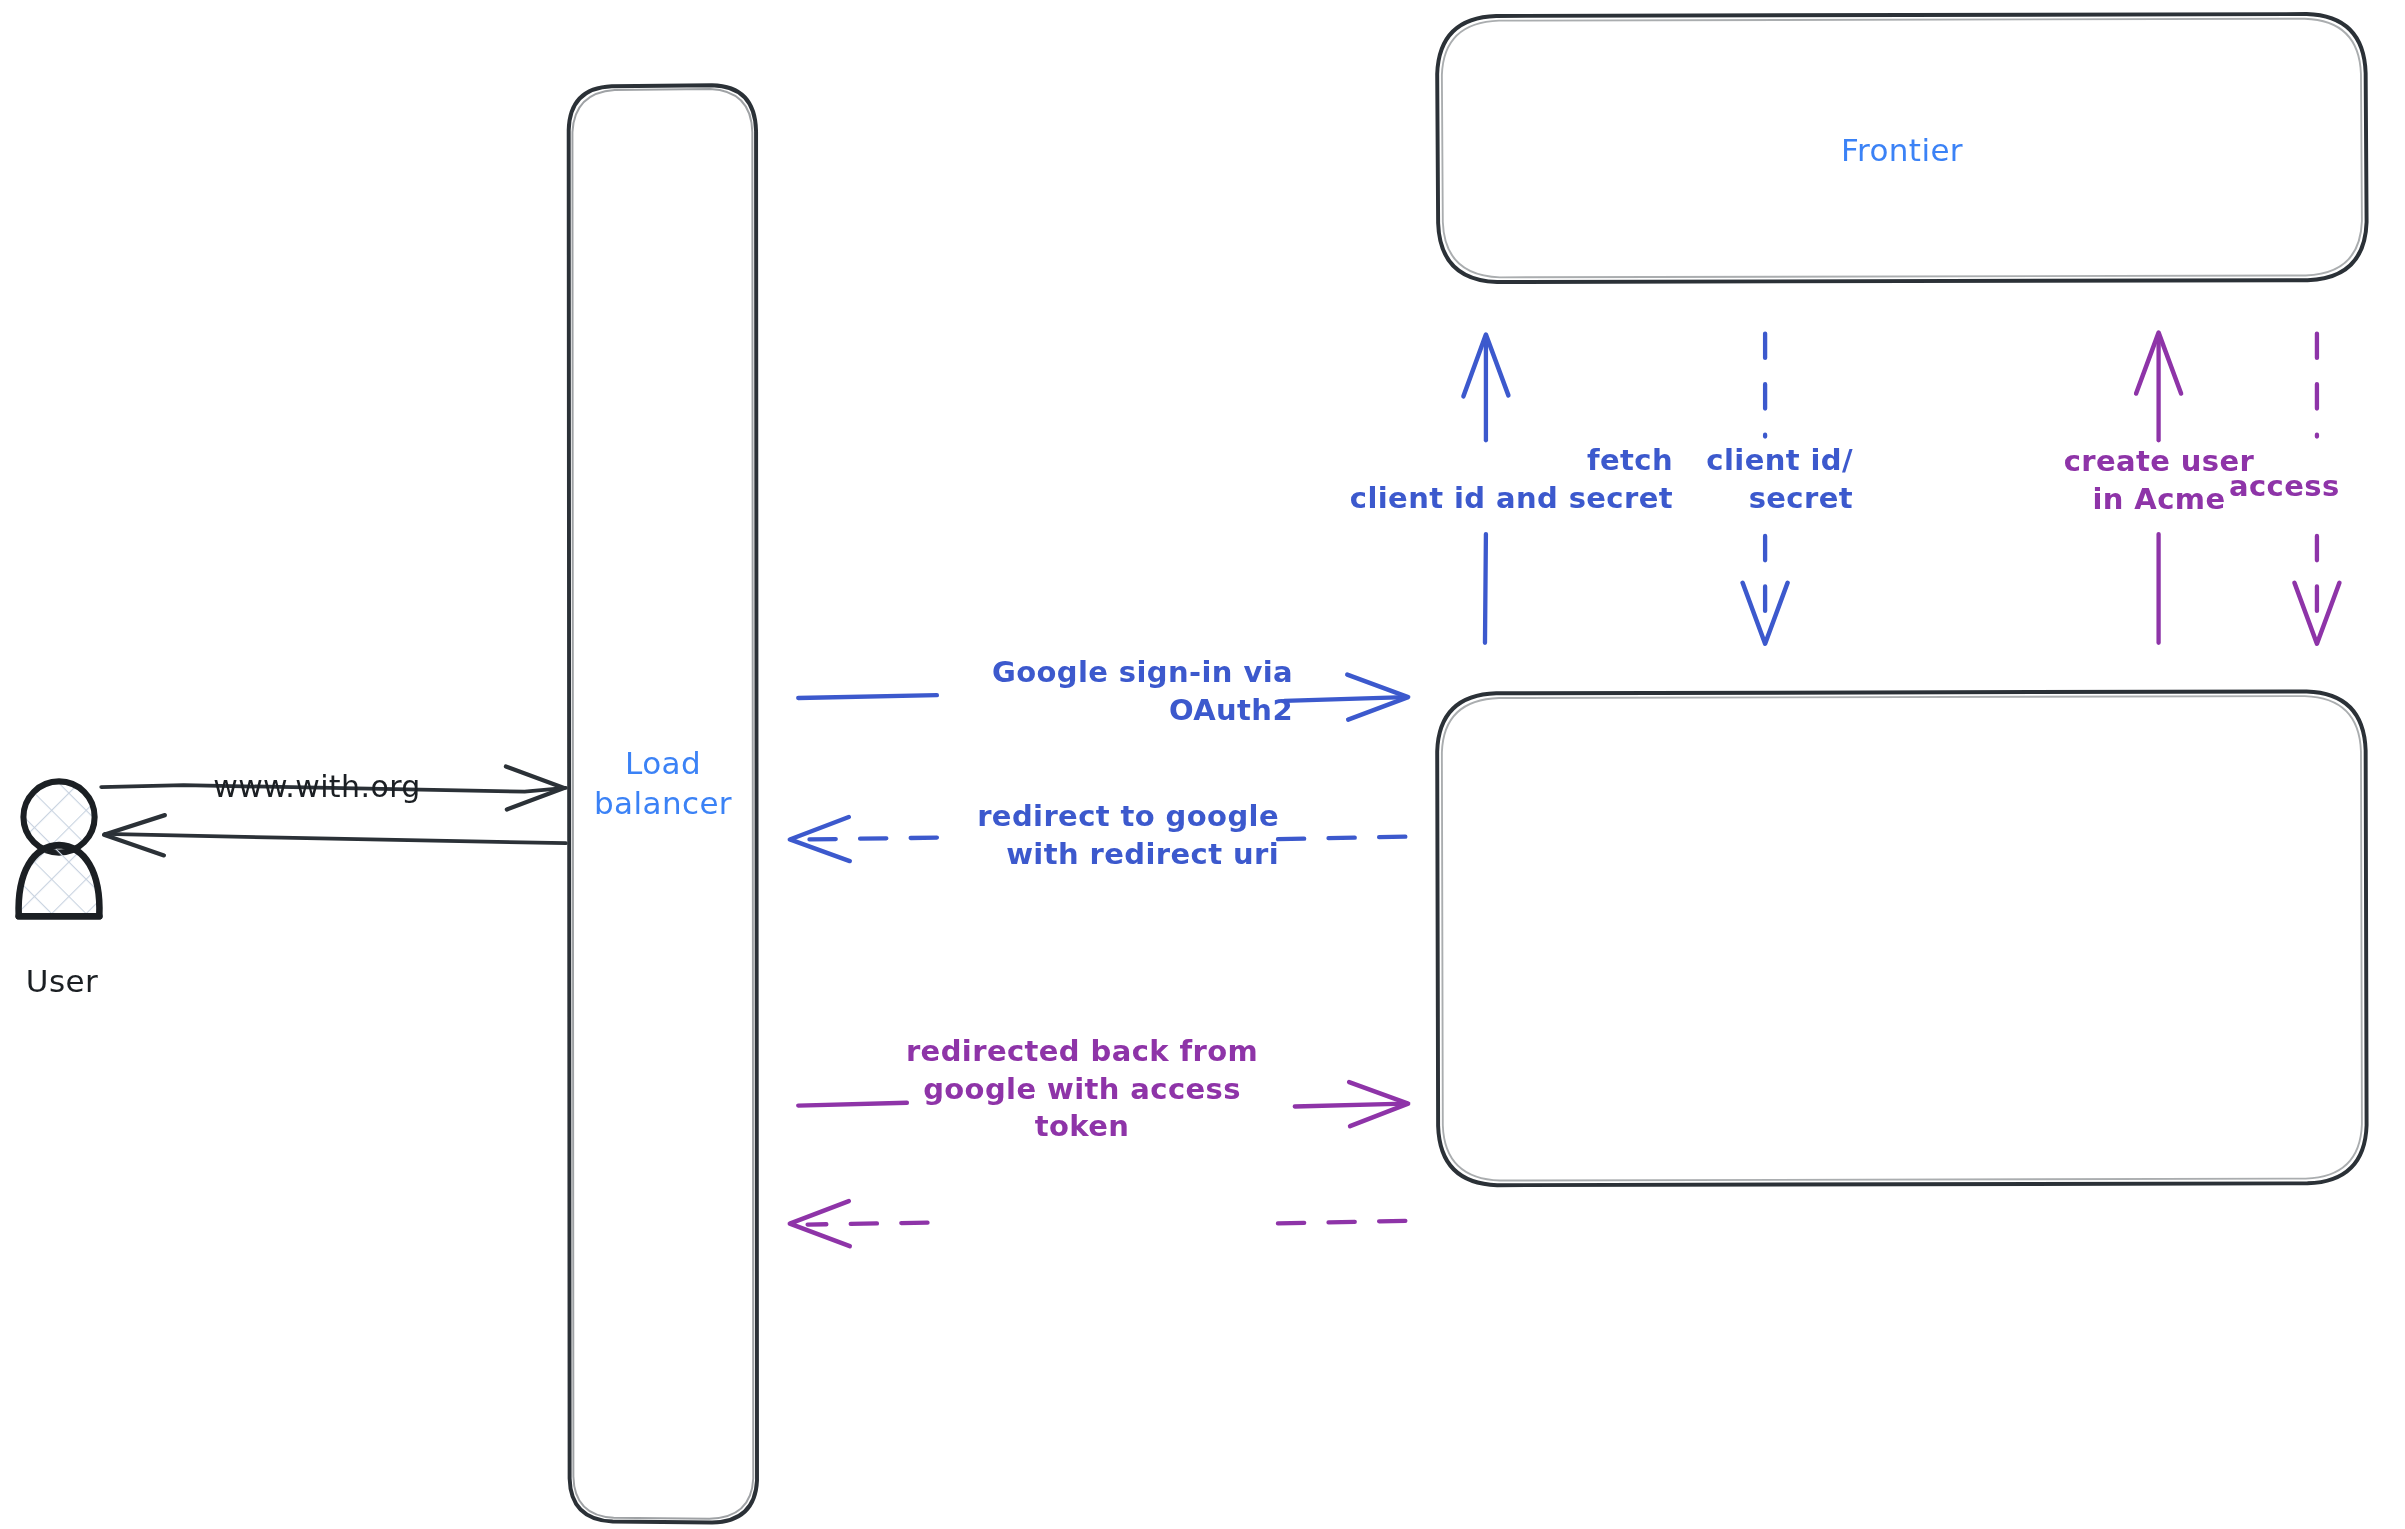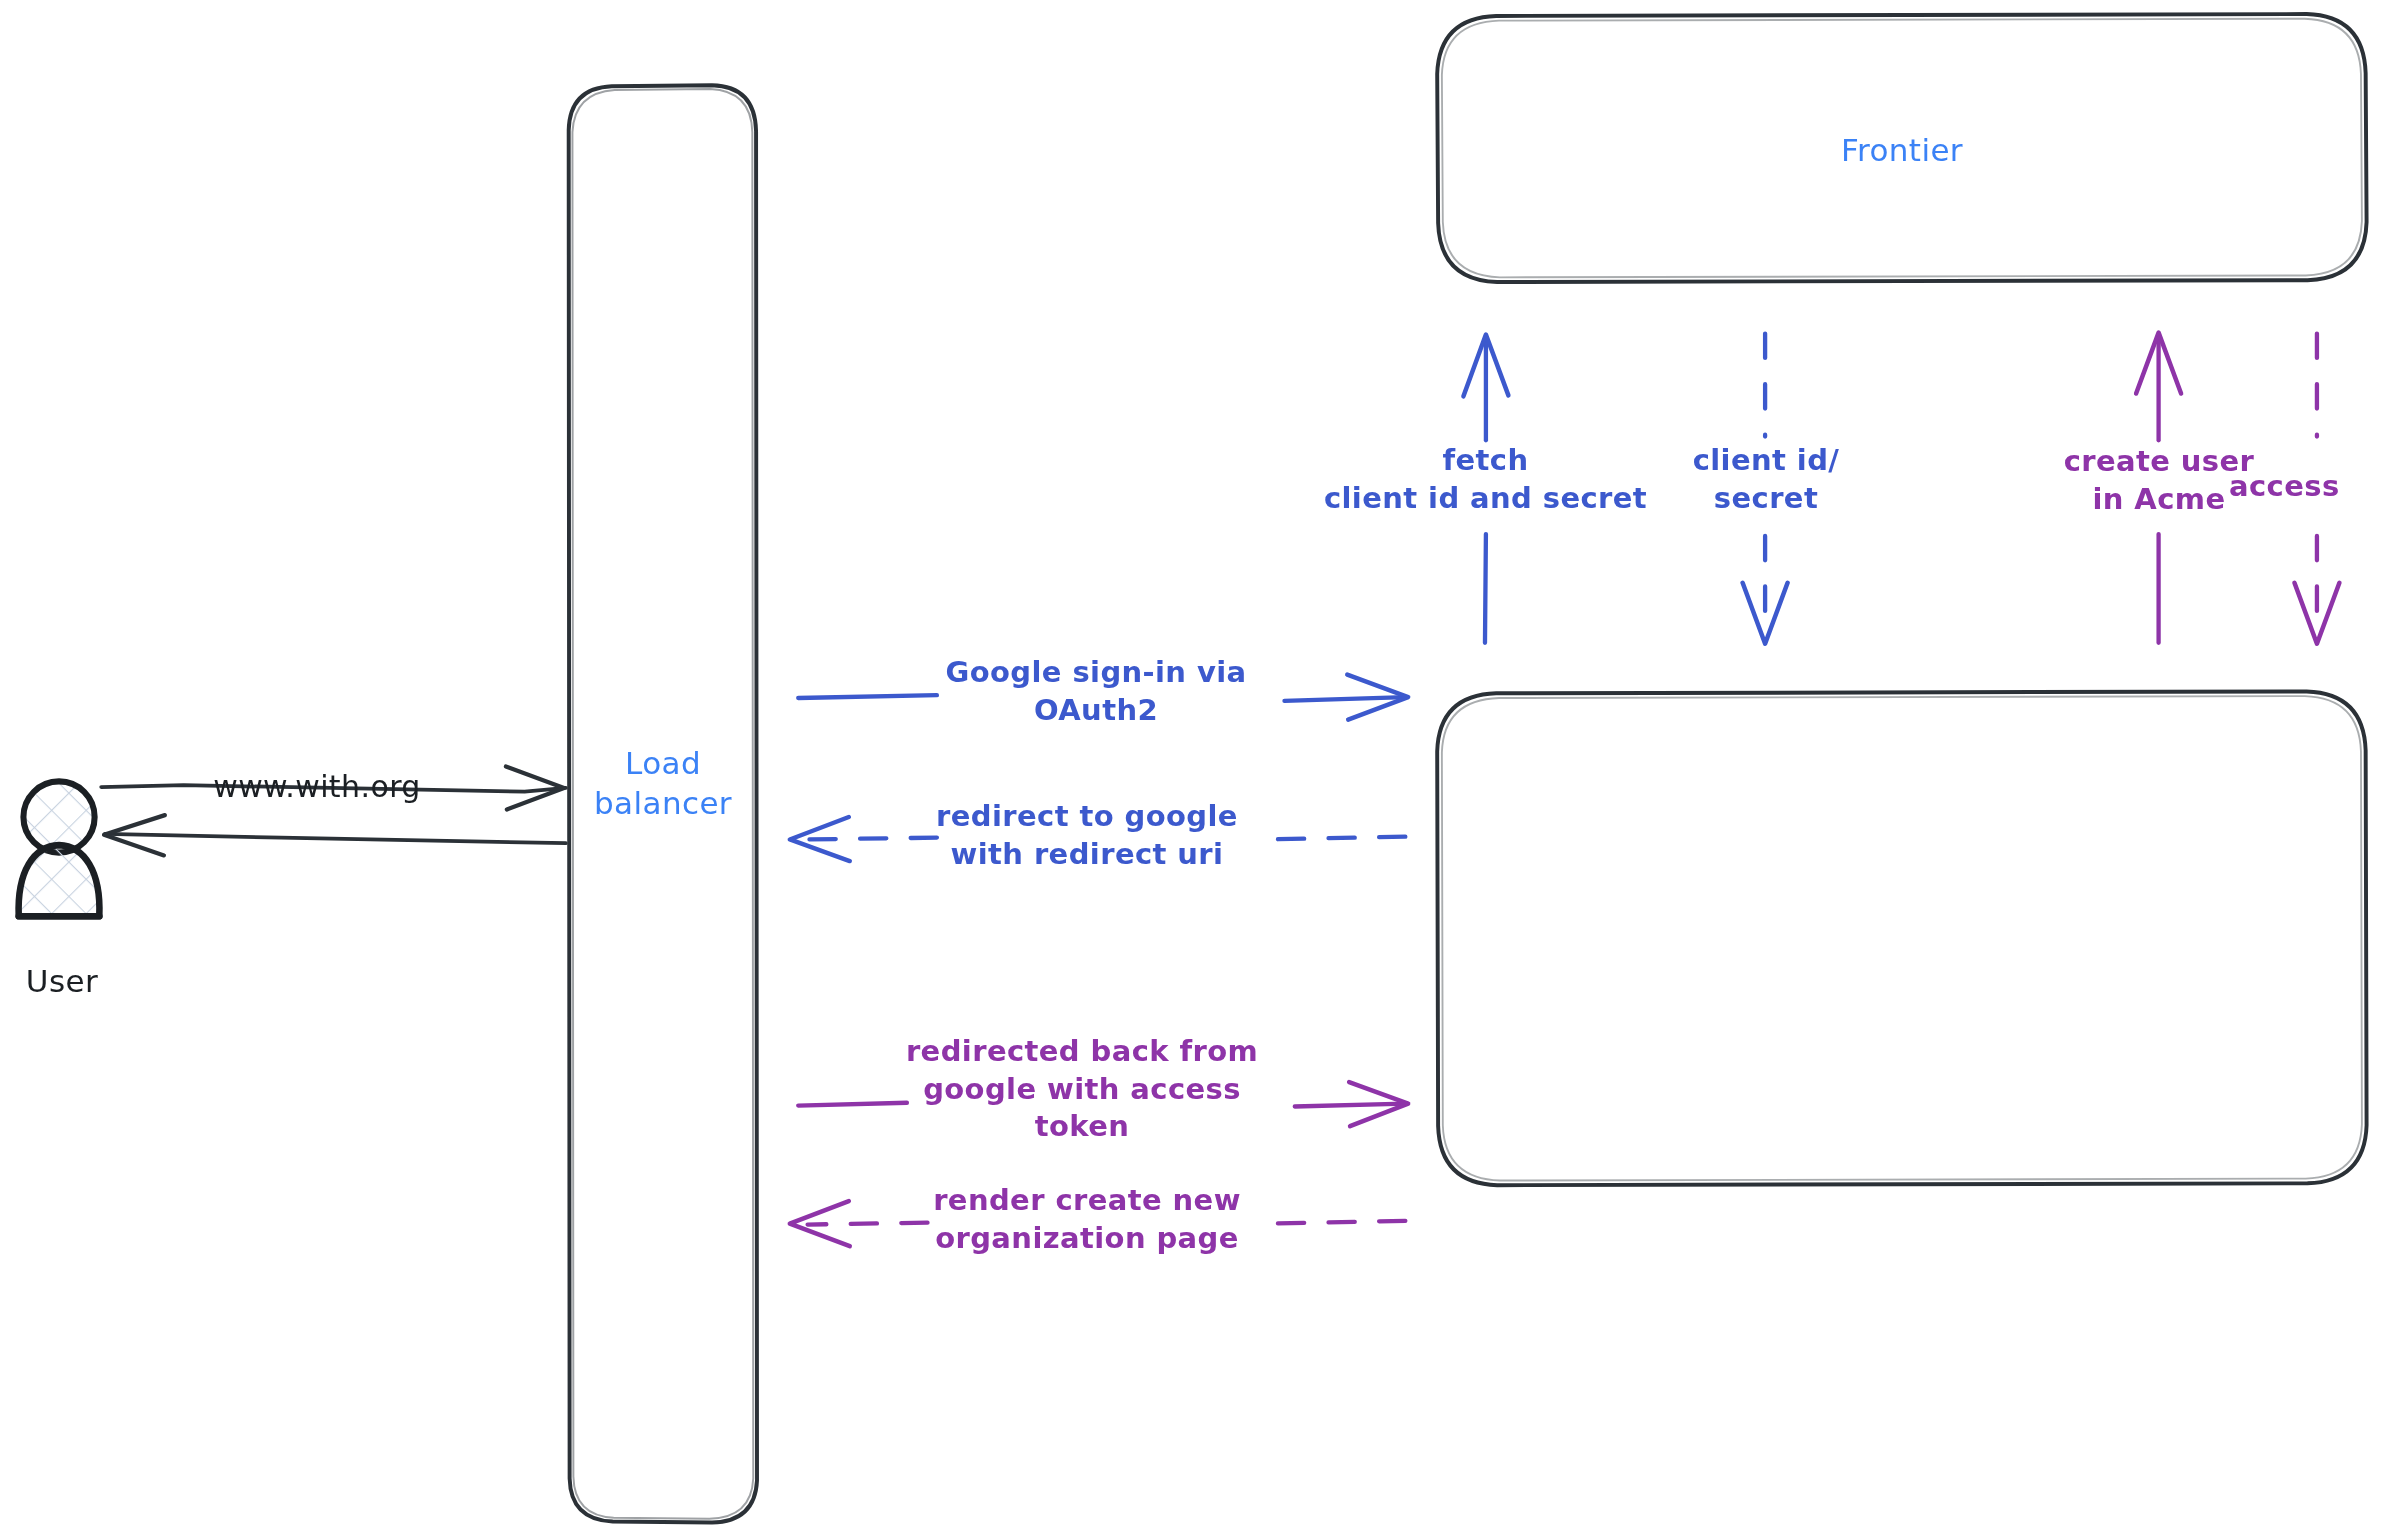--- a/index.html
+++ b/index.html
@@ -40,21 +40,21 @@
   }
   .actor-label {
     color: #1b1f23;
     font-size: 31px;
   }
   .edge-label {
     font-size: 29px;
     font-weight: 600;
   }
   .edge-label.dark { color: #1b1f23; font-weight: 400; font-size: 30px; }
-  .edge-label.blue { color: #3c59cd; }
+  .edge-label.blue { color: #3c59cd; text-align: right; }
   .edge-label.purple { color: #8e34a8; }
 </style>
 </head>
 <body>
 
 <div id="canvas">
 
   <svg id="sketch" viewBox="0 0 2567 1633" xmlns="http://www.w3.org/2000/svg">
     <defs>
       <pattern id="hatch" width="26" height="26" patternUnits="userSpaceOnUse" patternTransform="rotate(45)">
@@ -163,22 +163,20 @@
   <div class="lbl edge-label blue" style="left:899px; top:654px; width:394px;">Google sign-in via
 OAuth2</div>
 
   <div class="lbl edge-label purple" style="left:871px; top:1033px; width:422px;">redirected back from
 google with access
 token</div>
 
   <div class="lbl edge-label blue" style="left:895px; top:798px; width:384px;">redirect to google
 with redirect uri</div>
 
-  <div class="lbl edge-label purple" style="left:890px; top:1182px; width:394px;">render create new
-organization page</div>
 
   <div class="lbl edge-label blue" style="left:1298px; top:442px; width:375px;">fetch
 client id and secret</div>
 
   <div class="lbl edge-label blue" style="left:1679px; top:442px; width:174px;">client id/
 secret</div>
 
   <div class="lbl edge-label purple" style="left:2039px; top:443px; width:240px;">create user
 in Acme</div>
 

